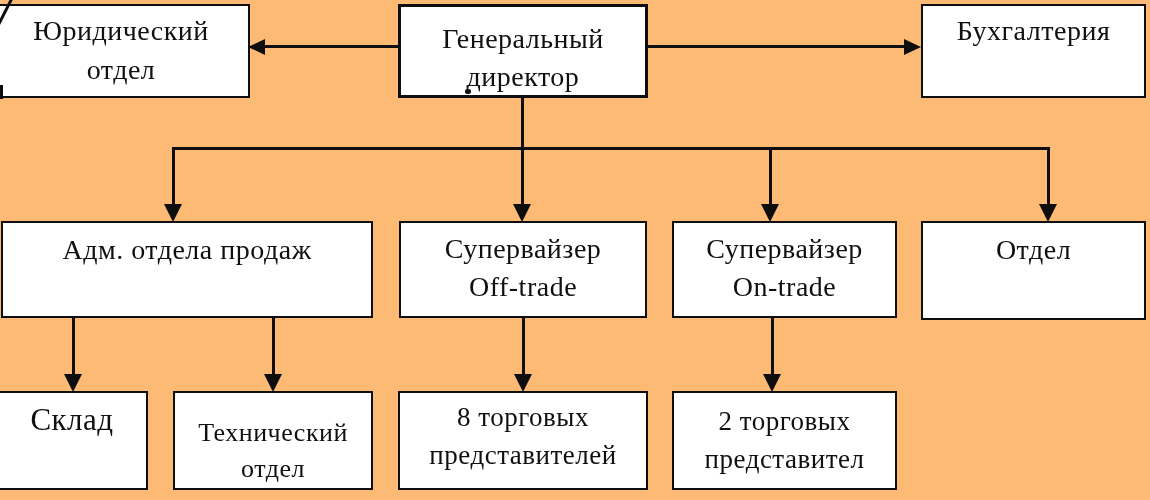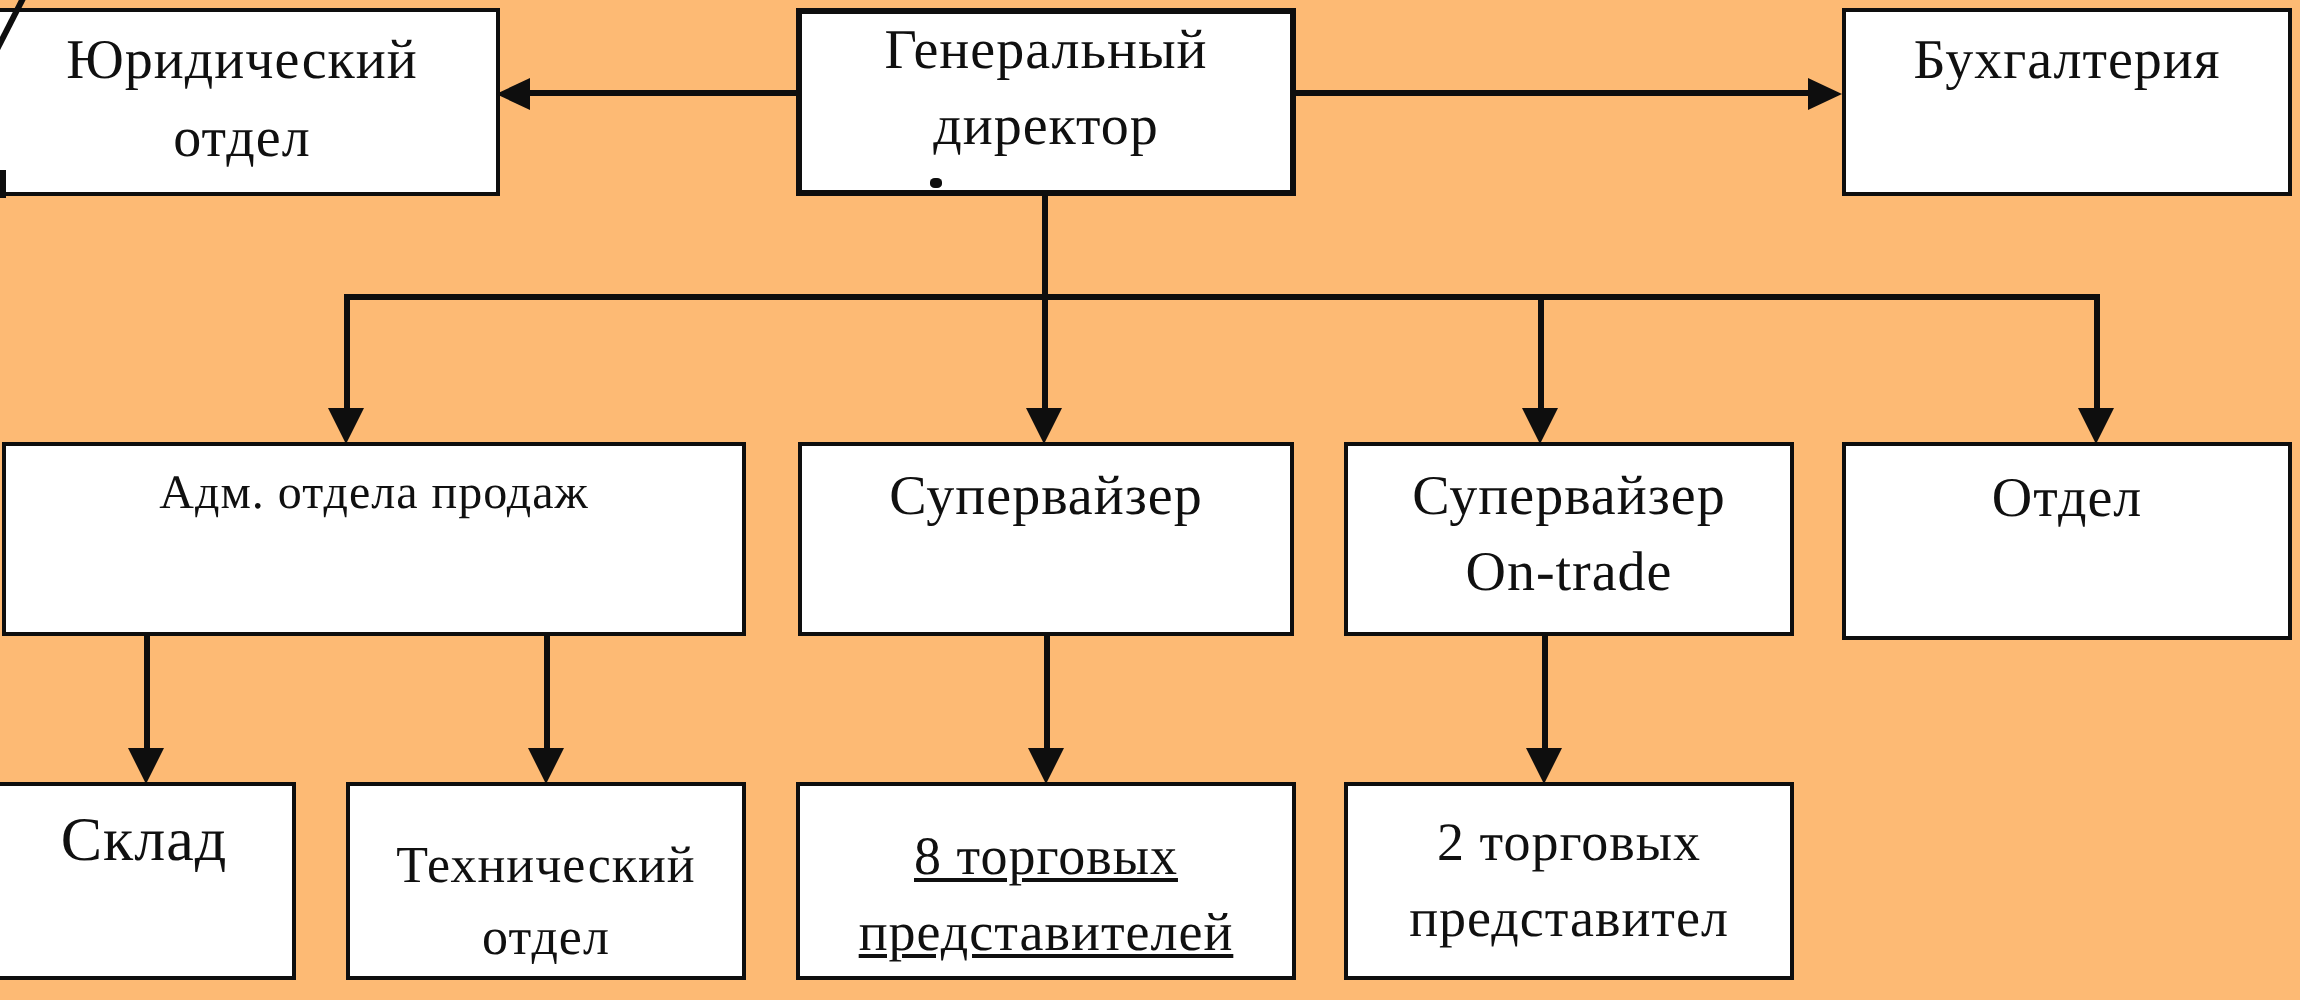--- a/index.html
+++ b/index.html
@@ -61,56 +61,57 @@
 </head>
 <body>
 
 <div id="stage">
 
   <div class="node" style="left:-8px; top:4px; width:258px; height:94px; padding-top:5px; font-size:28px; line-height:39px;">
     <span class="ln">Юридический</span>
     <span class="ln">отдел</span>
   </div>
 
-  <div class="node" style="left:398px; top:4px; width:250px; height:94px; padding-top:0; font-size:28px; line-height:38px; border-width:3px;">
+  <div class="node" style="left:398px; top:4px; width:250px; height:94px; padding-top:13px; font-size:28px; line-height:38px; border-width:3px;">
     <span class="ln">Генеральный</span>
     <span class="ln">директор</span>
   </div>
 
   <div class="node" style="left:921px; top:4px; width:225px; height:94px; padding-top:9px; font-size:28px;">
     <span class="ln">Бухгалтерия</span>
   </div>
 
-  <div class="node" style="left:1px; top:221px; width:372px; height:97px; padding-top:11px; font-size:24px;">
+  <div class="node" style="left:1px; top:221px; width:372px; height:97px; padding-top:11px; font-size:28px;">
     <span class="ln">Адм. отдела продаж</span>
   </div>
 
   <div class="node" style="left:399px; top:221px; width:248px; height:97px; padding-top:7px; font-size:28px; line-height:38px;">
     <span class="ln">Супервайзер</span>
+    <span class="ln">Off-trade</span>
   </div>
 
   <div class="node" style="left:672px; top:221px; width:225px; height:97px; padding-top:7px; font-size:28px; line-height:38px;">
     <span class="ln">Супервайзер</span>
     <span class="ln">On-trade</span>
   </div>
 
   <div class="node" style="left:921px; top:221px; width:225px; height:99px; padding-top:8px; font-size:28px; line-height:38px;">
     <span class="ln">Отдел</span>
   </div>
 
   <div class="node" style="left:-4px; top:391px; width:152px; height:99px; padding-top:9px; font-size:31px;">
     <span class="ln">Склад</span>
   </div>
 
   <div class="node" style="left:173px; top:391px; width:200px; height:99px; padding-top:22px; font-size:26px; line-height:36px;">
     <span class="ln">Технический</span>
     <span class="ln">отдел</span>
   </div>
 
-  <div class="node" style="left:398px; top:391px; width:250px; height:99px; padding-top:16px; font-size:27px; line-height:38px;text-decoration:underline;">
+  <div class="node" style="left:398px; top:391px; width:250px; height:99px; padding-top:5px; font-size:27px; line-height:38px;">
     <span class="ln">8 торговых</span>
     <span class="ln">представителей</span>
   </div>
 
   <div class="node" style="left:672px; top:391px; width:225px; height:99px; padding-top:9px; font-size:27px; line-height:38px;">
     <span class="ln">2 торговых</span>
     <span class="ln">представител</span>
   </div>
 
   <div class="line" style="left:262px; top:45px; width:136px; height:3px;"></div>

